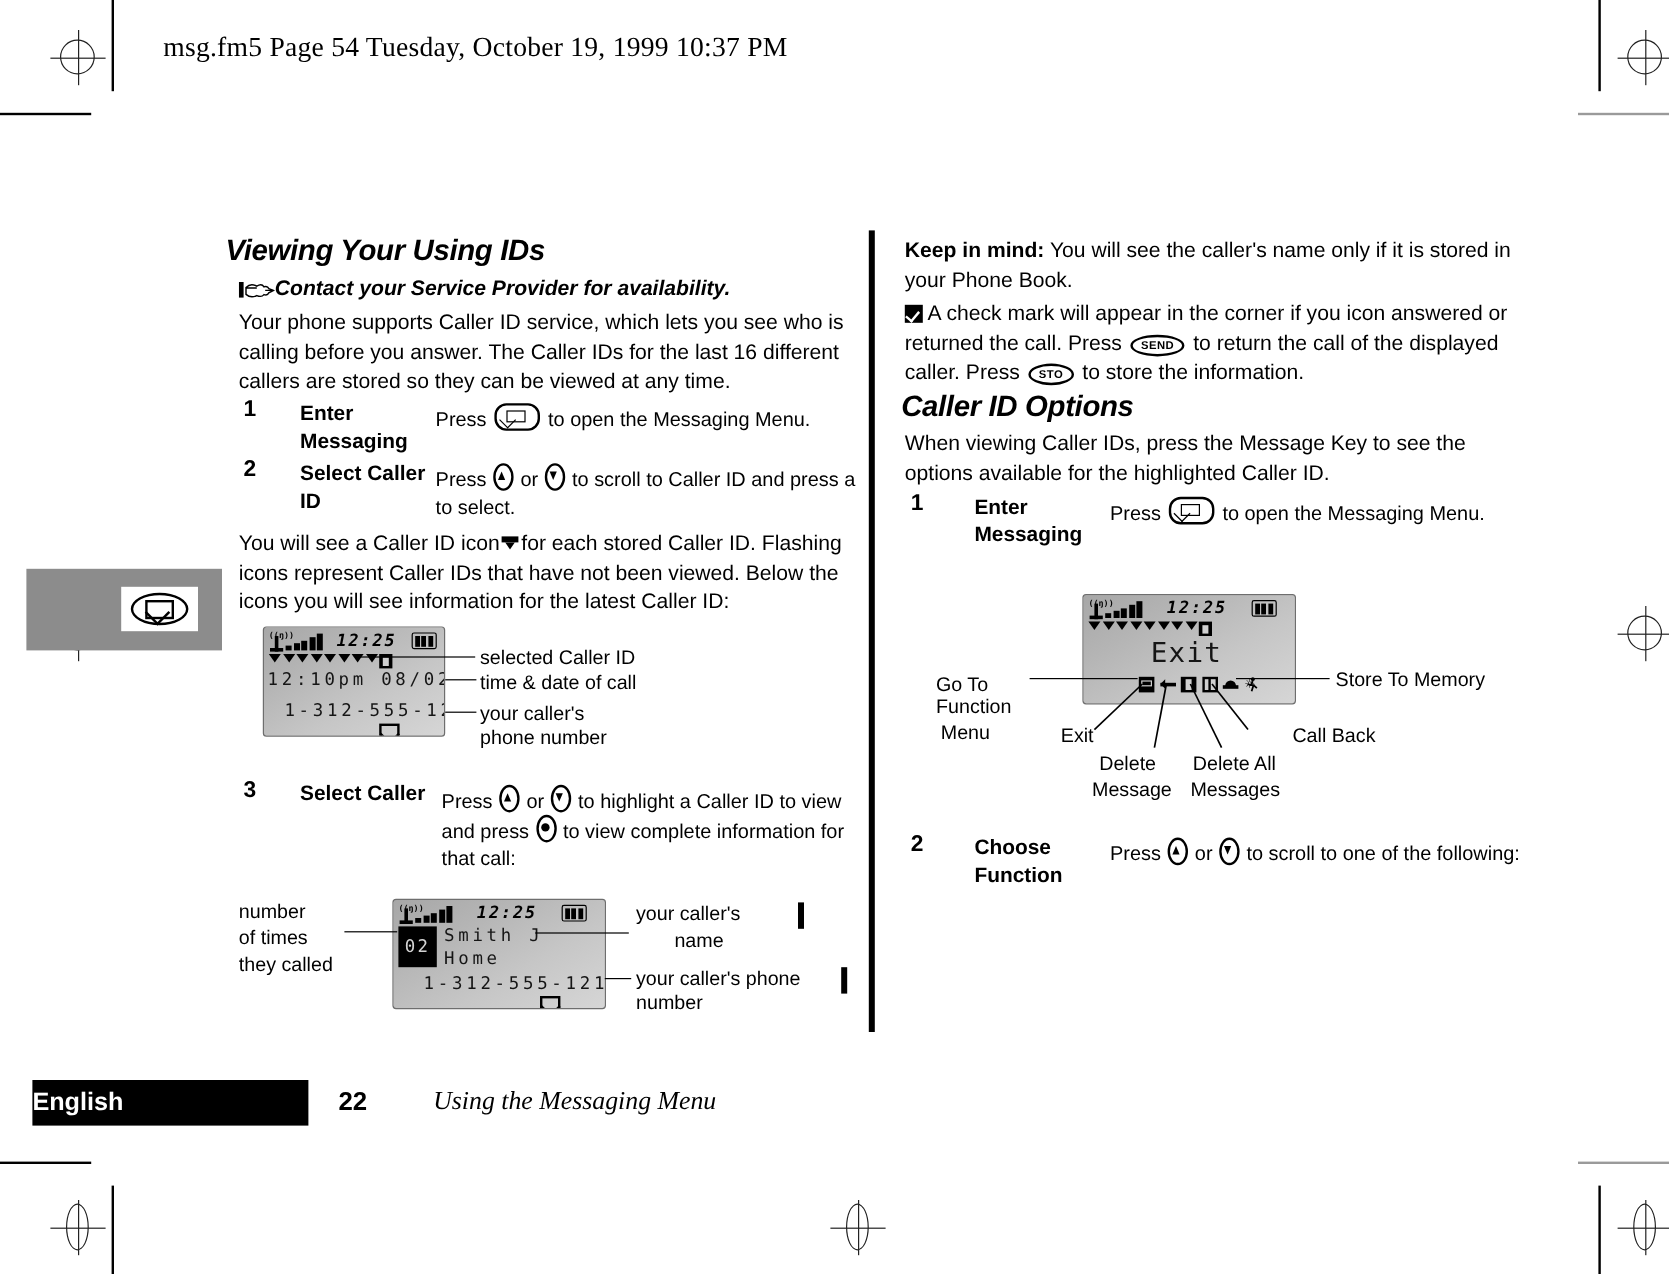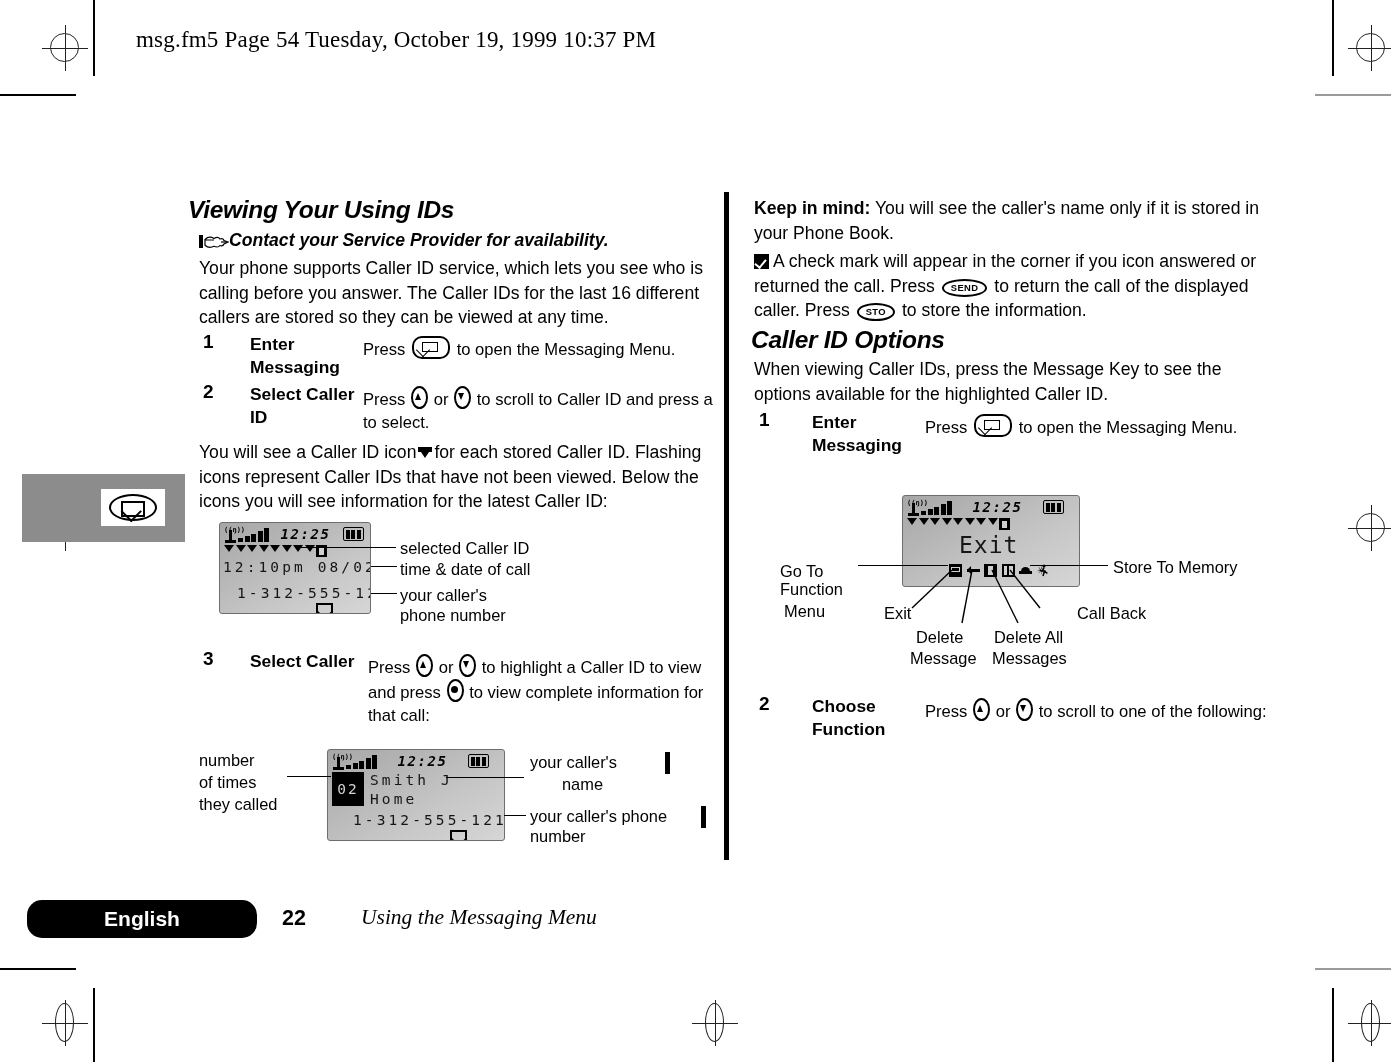--- a/index.html
+++ b/index.html
@@ -147,21 +147,21 @@
   .oi.phone::before{content:"";position:absolute;left:0;top:7px;width:13px;height:3.4px;background:#000;}
   .oi.phone::after{content:"";position:absolute;left:2px;top:2.5px;width:9px;height:5px;border-radius:5px 5px 0 0;background:#000;}
   .oi.run{background:transparent;}
   .oi.run i{position:absolute;font-size:13px;line-height:13px;left:1px;top:0;font-weight:bold;}
 
   
   .lead{position:absolute;background:#000;height:1.4px;}
   .leadsvg{position:absolute;}
 
   
-  .footbar{position:absolute;background:#000;display:flex;align-items:center;justify-content:center;border-radius:15px;}
+  .footbar{position:absolute;background:#000;display:flex;align-items:center;}
   .footbar span{color:#fff;font-size:21px;font-weight:bold;}
   .pagenum{position:absolute;font-size:21.5px;font-weight:bold;}
   .chaptitle{position:absolute;font-family:"Liberation Serif",serif;font-style:italic;font-size:21.5px;margin-left:36px;}
 
   .mark{position:absolute;background:#000;width:5px;}
 </style>
 </head>
 <body>
 
 <div class="reg" style="left:42px;top:25px;">

